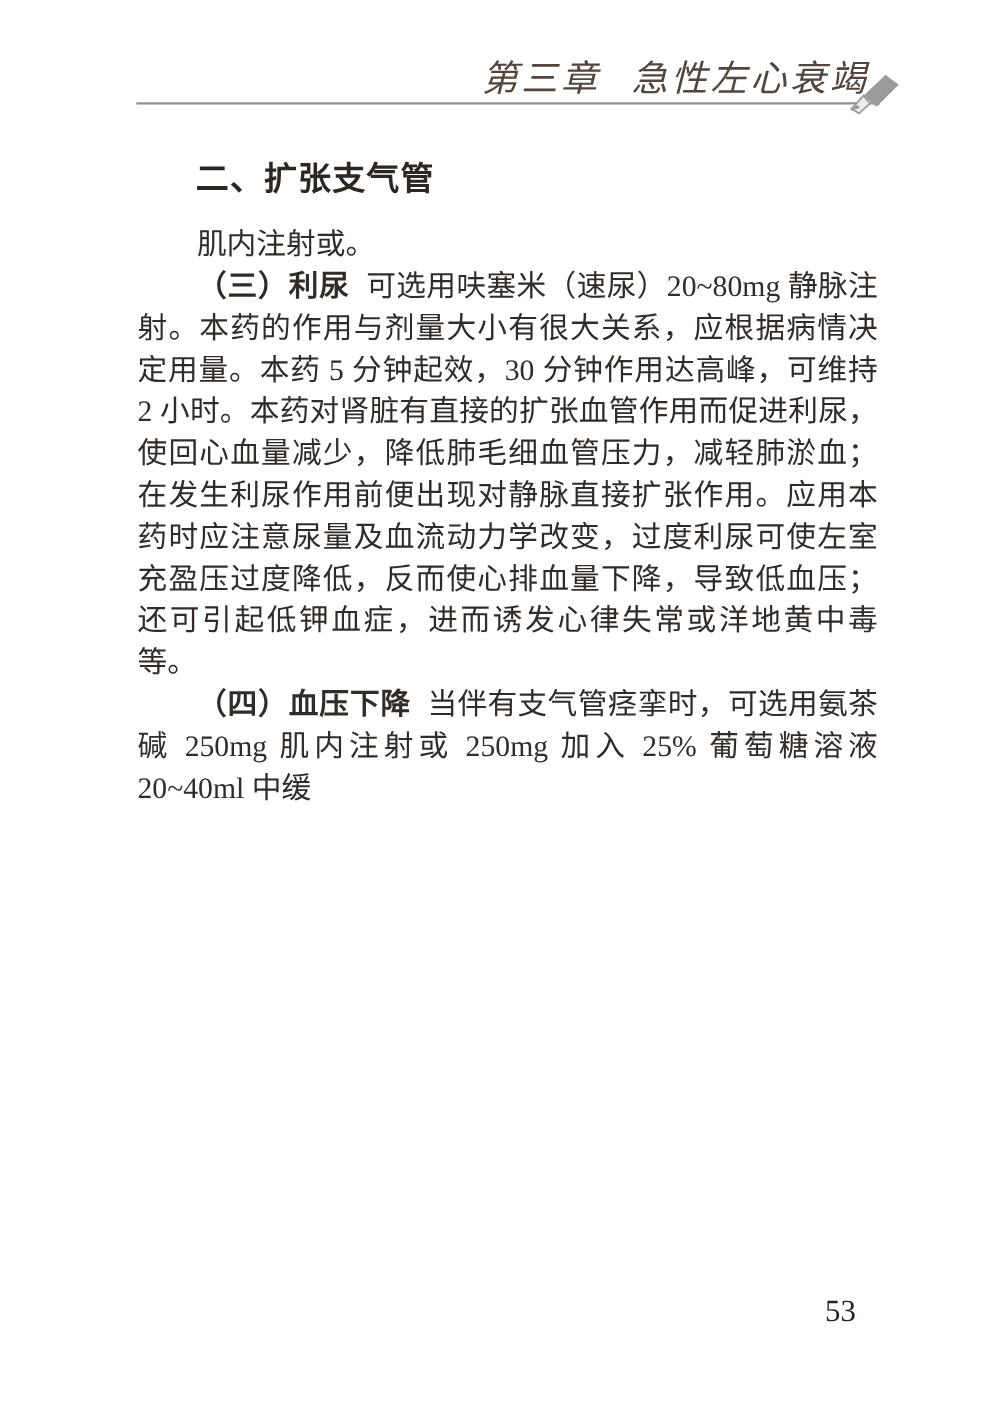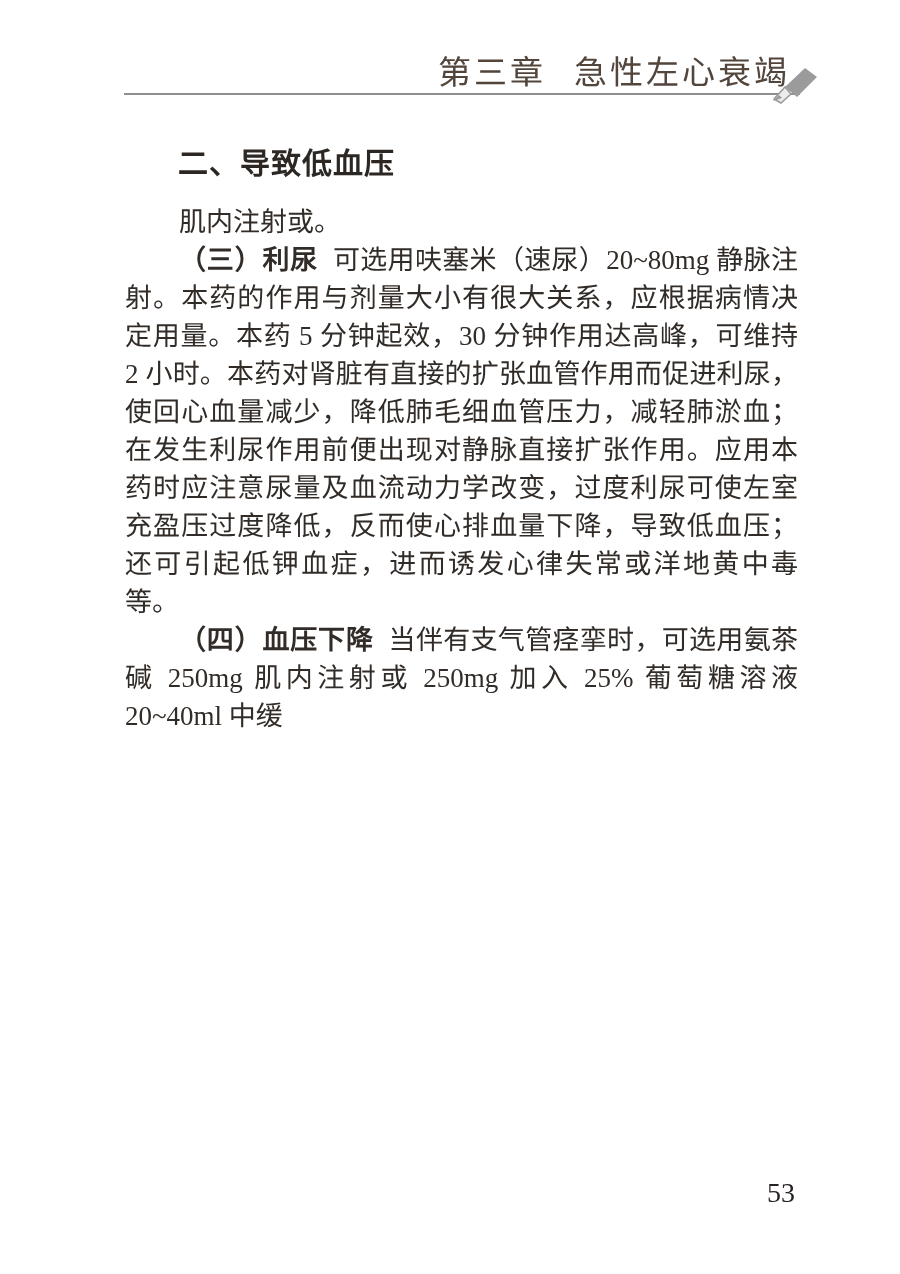--- a/index.html
+++ b/index.html
@@ -21,20 +21,21 @@
 
   
   .running-head {
     position: absolute;
     top: 54px;
     left: 125px;
     width: 665px;
     text-align: right;
     font-size: 33px;
     line-height: 38px;
+    font-style: italic;
     letter-spacing: 3px;
     color: #52453c;
     white-space: nowrap;
   }
   .running-head .chapter-label {
     margin-right: 0.85em;
   }
   .head-rule {
     position: absolute;
     top: 93px;
@@ -80,21 +81,21 @@
     font-family: "Liberation Sans", "DejaVu Sans", sans-serif;
     font-weight: bold;
     margin-right: 0.55em;
     letter-spacing: 0.5px;
   }
 
   
   .page-number {
     position: absolute;
     top: 1178px;
-    left: 735px;
+    left: 718px;
     width: 60px;
     text-align: right;
     font-size: 28px;
     line-height: 30px;
     color: #27221f;
   }
 </style>
 </head>
 <body>
 
@@ -104,21 +105,21 @@
     <span class="chapter-label">第三章</span><span class="chapter-title">急性左心衰竭</span>
   </div>
   <div class="head-rule"></div>
   <svg class="pen-icon" viewBox="0 0 50 42" xmlns="http://www.w3.org/2000/svg" aria-hidden="true">
     <polygon points="17,23 37,4 49,13 29,33" fill="#9b9b9b"></polygon>
     <polygon points="6,35 17,23 23,30 13,39" fill="#ececec" stroke="#9b9b9b" stroke-width="1.6"></polygon>
     <polygon points="5,37 11,31 14,34" fill="#9b9b9b"></polygon>
   </svg>
 
   <main class="content">
-    <h2 class="section-title">二、导致低血压</h2>
+    <h2 class="section-title">二、扩张支气管</h2>
 
     <p class="para">肌内注射或。</p>
 
 
 
     <p class="para">
       <span class="lead">（三）利尿</span><span>可选用呋塞米（速尿）20~80mg 静脉注射。本药的作用与剂量大小有很大关系，应根据病情决定用量。本药 5 分钟起效，30 分钟作用达高峰，可维持 2 小时。本药对肾脏有直接的扩张血管作用而促进利尿，使回心血量减少，降低肺毛细血管压力，减轻肺淤血；在发生利尿作用前便出现对静脉直接扩张作用。应用本药时应注意尿量及血流动力学改变，过度利尿可使左室充盈压过度降低，反而使心排血量下降，导致低血压；还可引起低钾血症，进而诱发心律失常或洋地黄中毒等。</span>
     </p>
 
     <p class="para">

